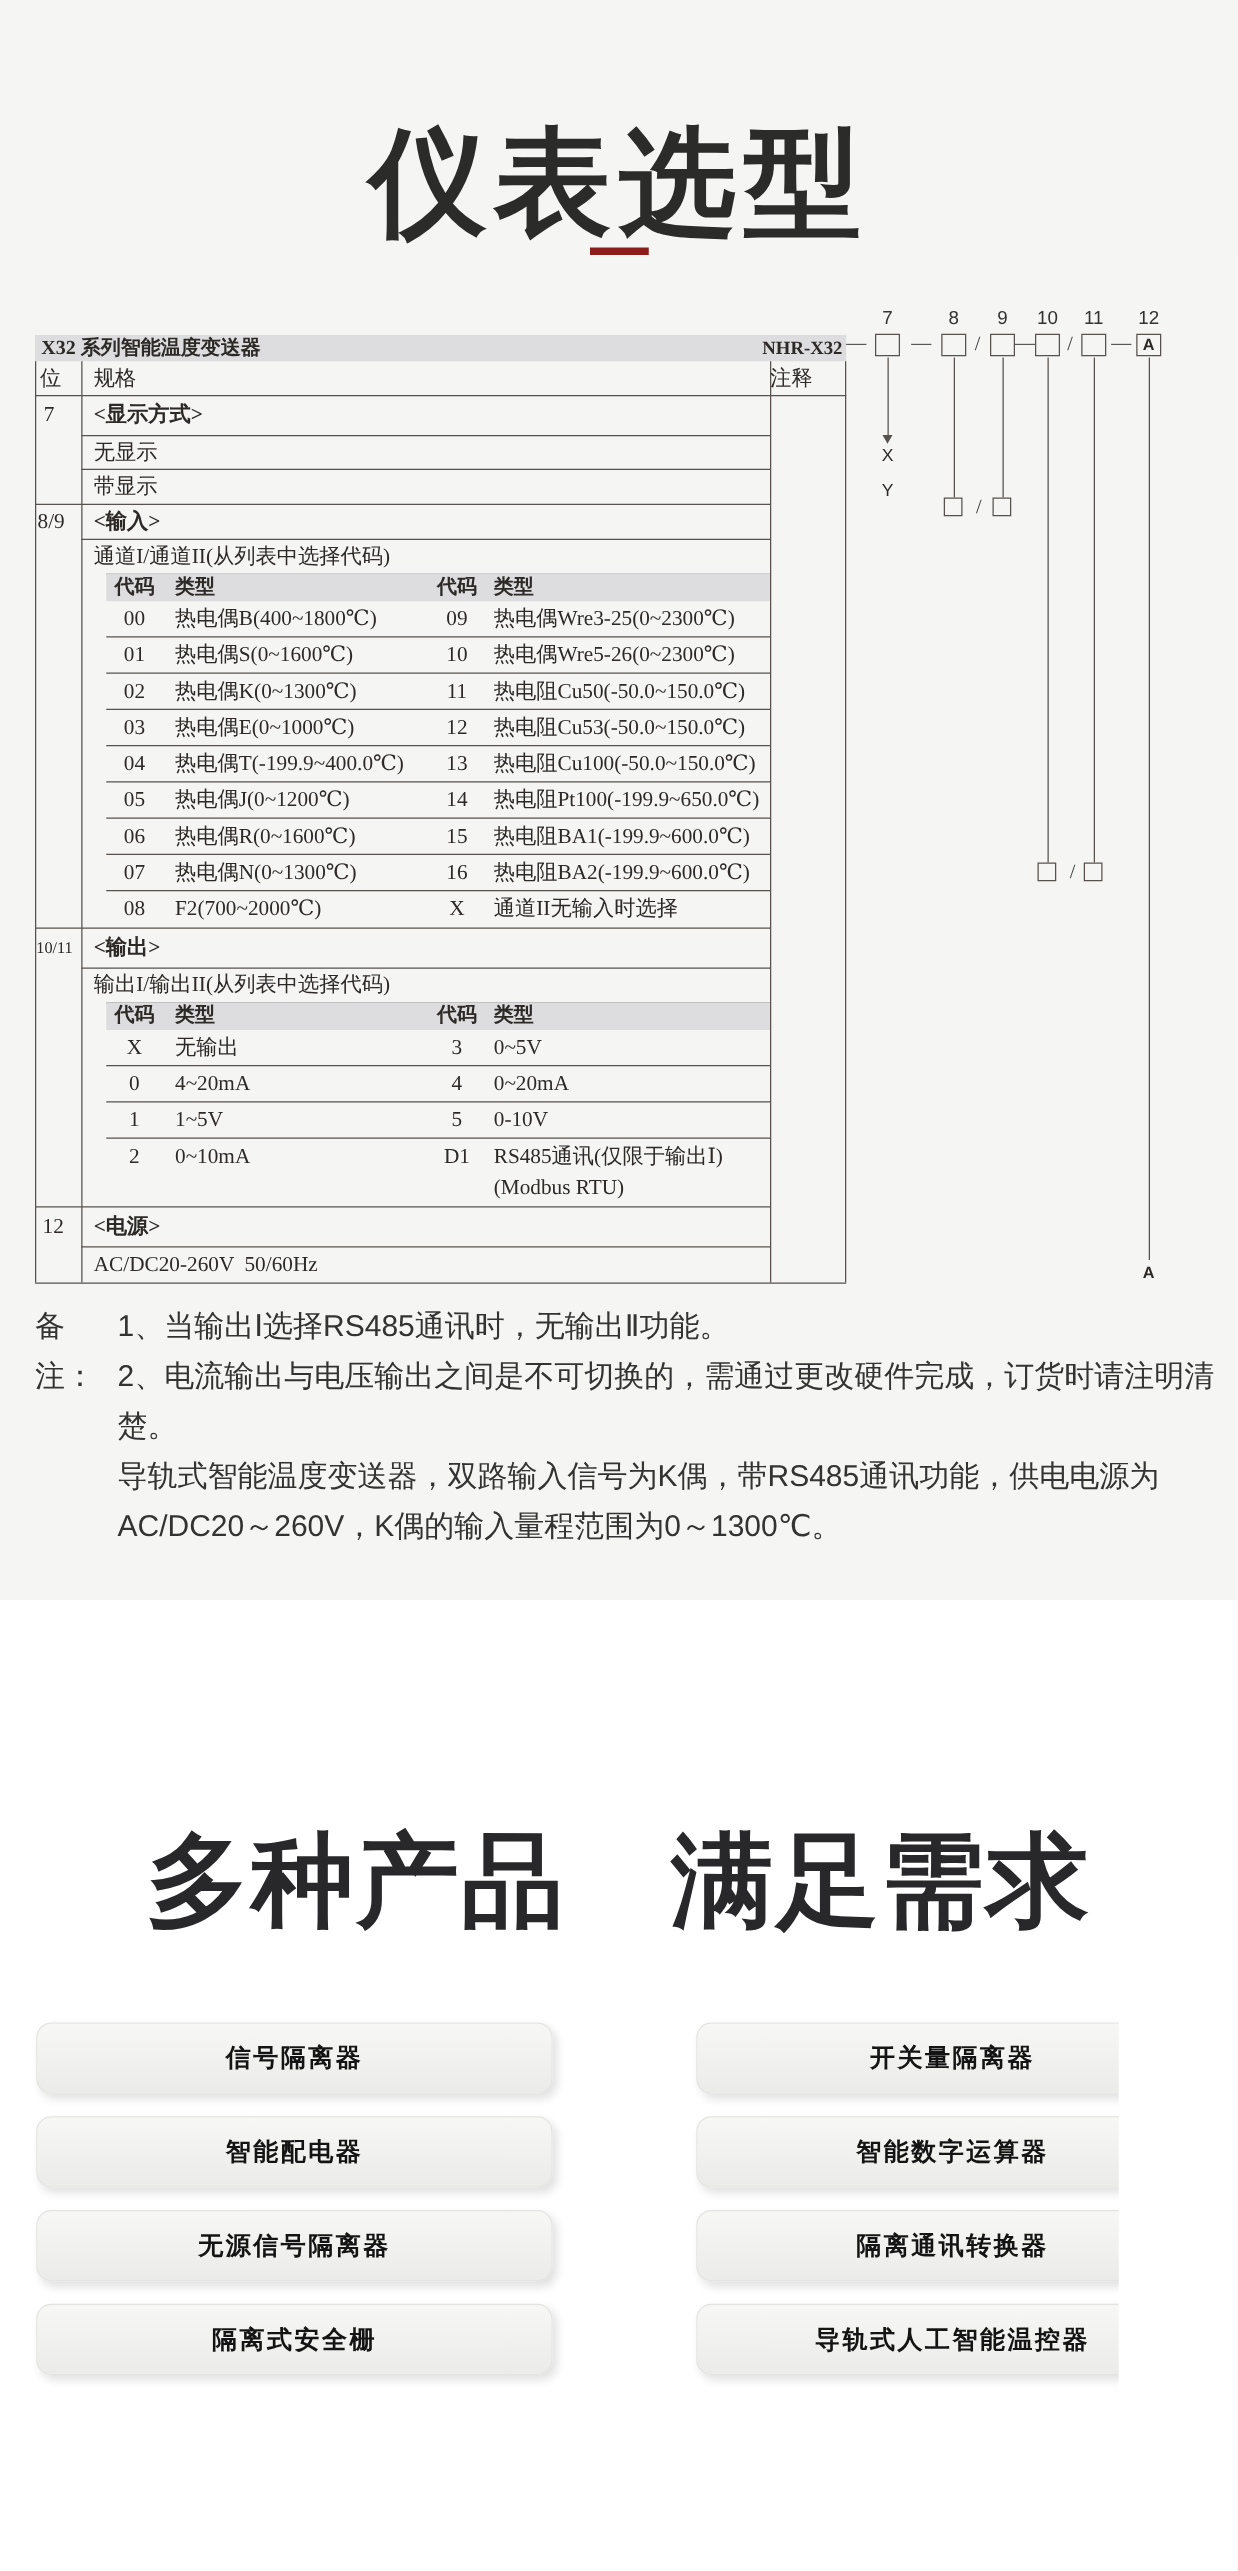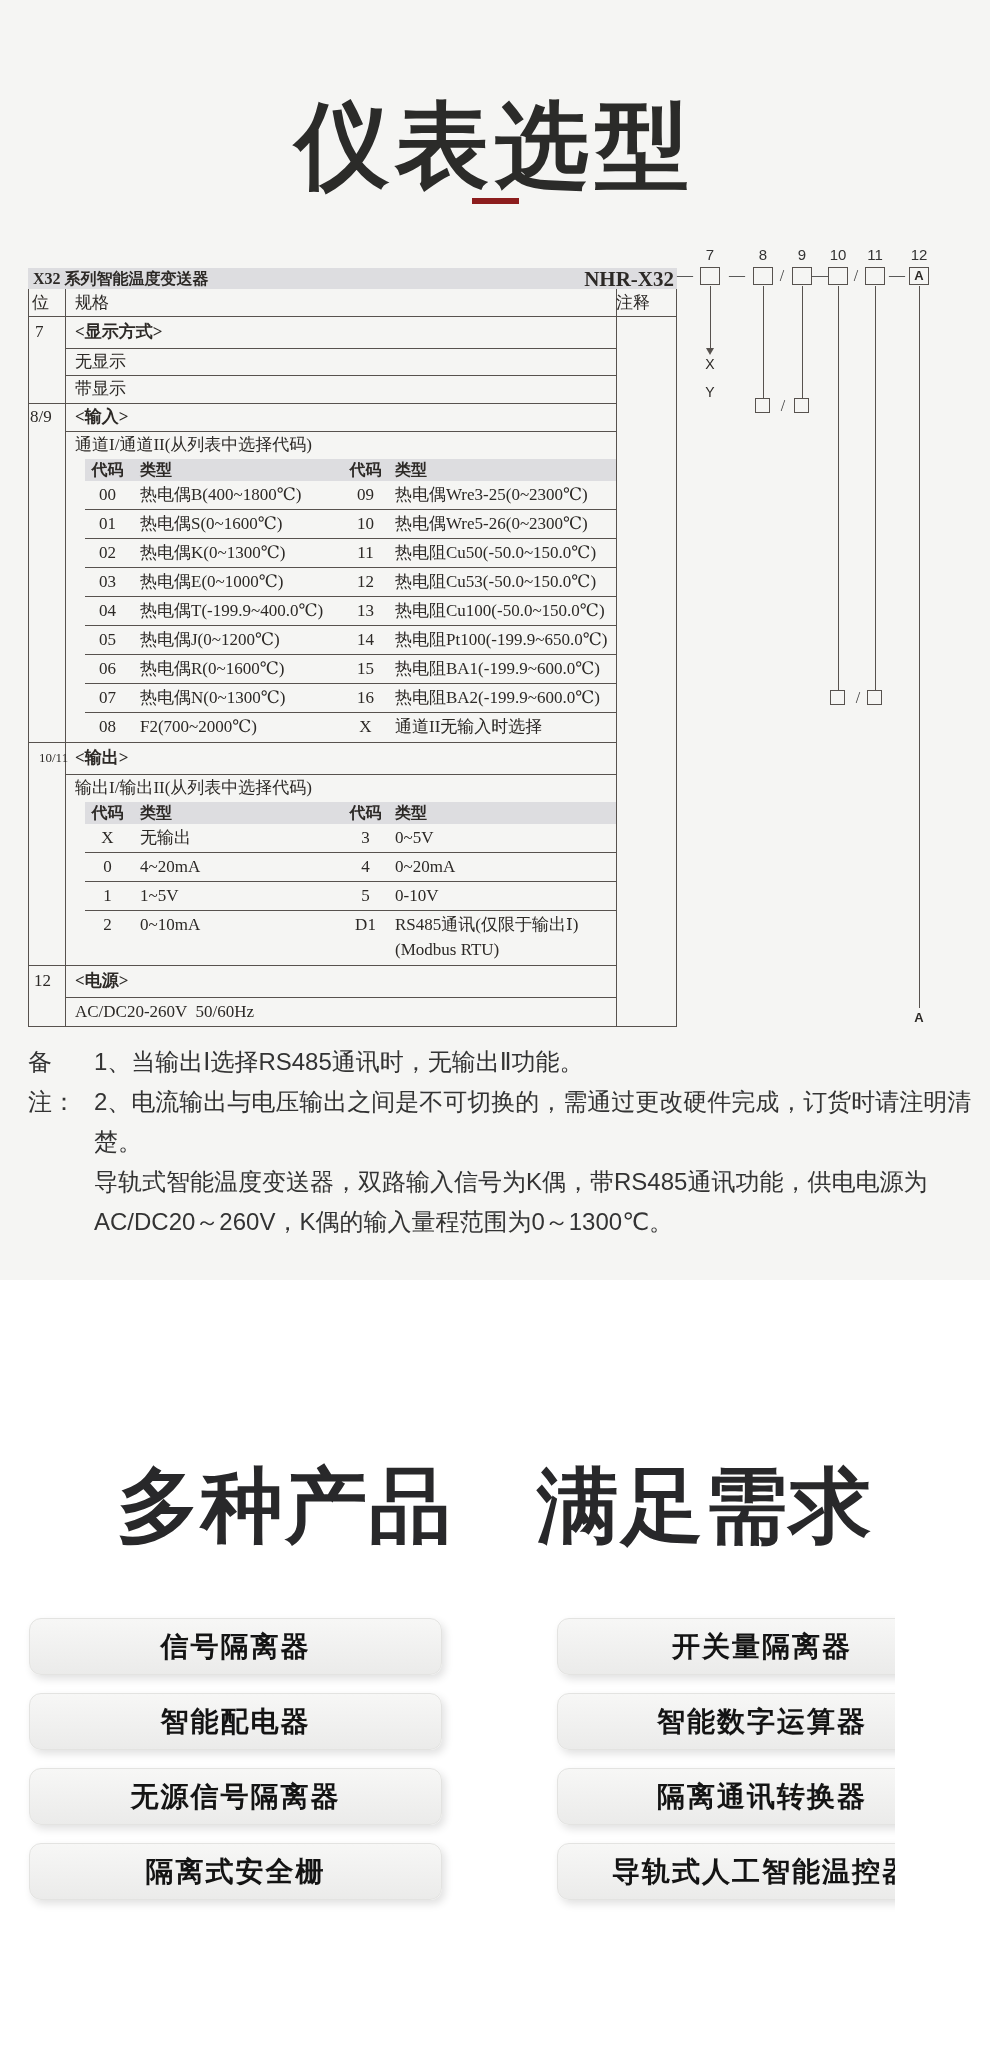--- a/index.html
+++ b/index.html
@@ -7,21 +7,21 @@
   #sec-top{position:relative;width:990px;height:1280px;background:#f5f5f3;overflow:hidden}
   #page-title{position:absolute;top:28px;left:0;width:990px;text-align:center;font-size:94px;font-weight:900;letter-spacing:6px;color:#2b2b29;line-height:110px}
   #red-divider{position:absolute;top:198px;left:472px;width:47px;height:6px;background:#8c1d1d}
 
   
   #sel-table{position:absolute;top:268px;left:28px;width:649px;height:759px;font-family:"Liberation Serif","DejaVu Serif",serif;font-size:17px}
   .hline{position:absolute;height:1px;background:#57524e}
   .vline{position:absolute;width:1px;background:#57524e}
   #tbl-head{position:absolute;top:0;left:0;width:649px;height:21px;background:#dddde0;font-size:16px;font-weight:bold;line-height:22px}
   #tbl-head .l{position:absolute;left:5px;top:0}
-  #tbl-head .r{position:absolute;right:3px;top:0;font-size:21px}
+  #tbl-head .r{position:absolute;right:3px;top:0;font-size:15px}
   .cell{position:absolute;white-space:nowrap}
   .itbl{position:absolute;left:57px;width:531px}
   .ith{height:22px;background:#dddde0;position:relative;font-weight:600;font-size:16px;line-height:22px}
   .irow{height:29px;position:relative;border-bottom:1px solid #57524e;box-sizing:border-box;line-height:28px}
   .irows .irow:last-child{border-bottom:none}
   .ic1{position:absolute;left:0;width:45px;text-align:center}
   .it1{position:absolute;left:55px;white-space:nowrap}
   .ic2{position:absolute;left:258px;width:45px;text-align:center}
   .it2{position:absolute;left:310px;white-space:nowrap}
   .iextra{height:25px;position:relative;line-height:20px}
@@ -39,21 +39,21 @@
   #notes{position:absolute;top:1042px;left:28px;width:945px;display:flex;font-size:24px;line-height:40px;color:#333}
   #notes .lbl{flex:0 0 66px}
   #notes .nlines{flex:1}
 
   
   #sec-bottom{position:relative;width:895px;height:777px;background:#ffffff;overflow:hidden}
   #products-title{position:absolute;top:108px;left:0;width:990px;text-align:center;font-size:82px;font-weight:900;color:#28282a;letter-spacing:2px;line-height:100px}
   .pcol{position:absolute;top:338px;display:flex;flex-direction:column;gap:18px}
   #pcol-left{left:29px;width:413px}
   #pcol-right{left:557px;width:410px}
-  .pbtn{height:55px;border-radius:12px;background:linear-gradient(180deg,#f7f7f6,#ebebea);border:1px solid #e3e3e1;box-shadow:3px 4px 8px rgba(0,0,0,0.12);display:flex;align-items:center;justify-content:center;font-size:28px;font-weight:700;color:#141414;letter-spacing:2px;cursor:pointer}
+  .pbtn{height:55px;border-radius:12px;background:linear-gradient(180deg,#f7f7f6,#ebebea);border:1px solid #e3e3e1;box-shadow:3px 4px 8px rgba(0,0,0,0.12);display:flex;align-items:center;justify-content:center;font-size:20px;font-weight:700;color:#141414;letter-spacing:2px;cursor:pointer}
 </style>
 </head>
 <body>
 
 <div id="sec-top">
 
   <h1 id="page-title">仪表选型</h1>
   <div id="red-divider"></div>
 
   <div id="sel-table">
@@ -152,21 +152,21 @@
         </div>
           <div class="irow">
           <span class="ic1">08</span>
           <span class="it1">F2(700~2000℃)</span>
           <span class="ic2">X</span>
           <span class="it2">通道II无输入时选择</span>
         </div>
         </div>
     </div>
 
-    <span class="cell" style="left:11px;top:474px;line-height:32px;font-size:13px">10/11</span>
+    <span class="cell" style="left:1px;top:474px;line-height:32px;font-size:13px">10/11</span>
     <span class="cell" style="left:47px;top:474px;line-height:32px;font-weight:600">&lt;输出&gt;</span>
     <span class="cell" style="left:47px;top:506px;line-height:28px">输出I/输出II(从列表中选择代码)</span>
 
     <div class="itbl" style="top:534px">
       <div class="ith">
         <span class="ic1">代码</span>
         <span class="it1">类型</span>
         <span class="ic2">代码</span>
         <span class="it2">类型</span>
       </div>

